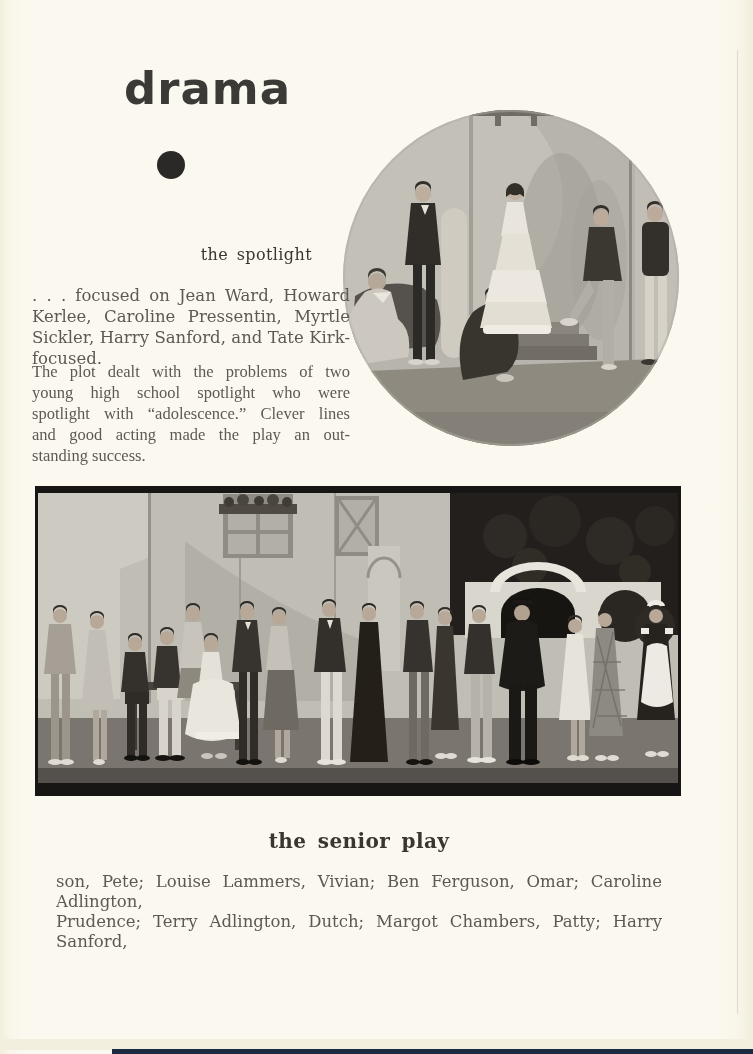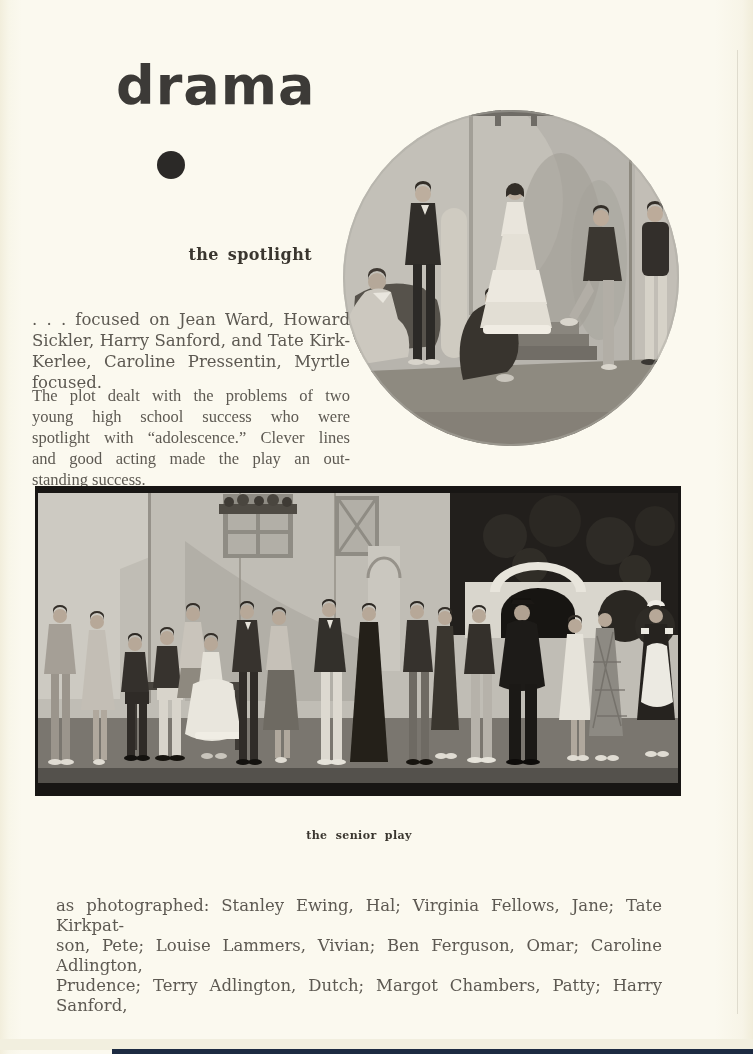--- a/index.html
+++ b/index.html
@@ -2,36 +2,36 @@
 <html style="--page-bg: #fbf9ef; --ink: #5d5952; --heading-ink: #3a362f; --title-ink: #3c3a37; --dot: #2b2927; --accent-bar: #1d2b42;"><head>
 <meta charset="utf-8">
 <style>
   html,body{margin:0;padding:0;}
   body{width:753px;height:1054px;font-family:"DejaVu Serif","Liberation Serif",serif;}
   .page{position:relative;width:753px;height:1054px;overflow:hidden;
     background:linear-gradient(90deg,#f2eedc 0,#f8f6e9 9px,var(--page-bg,#fbf9ef) 22px,var(--page-bg,#fbf9ef) 715px,#f7f4e7 742px,#f1edda 100%);}
   .crease{position:absolute;left:737px;top:50px;bottom:40px;width:1px;background:rgba(110,105,85,.18);}
   .bottom-cream{position:absolute;left:0;right:0;bottom:4px;height:11px;background:#f2efdf;}
   .accent-bar{position:absolute;left:112px;right:0;bottom:0;height:5px;background:var(--accent-bar,#1d2b42);}
-  .title{position:absolute;left:112px;top:50px;margin:4px;font-family:"DejaVu Sans","Liberation Sans",sans-serif;
-    font-weight:900;font-size:54px;letter-spacing:1px;color:var(--title-ink,#3c3a37);}
+  .title{position:absolute;left:112px;top:50px;margin:12px;font-family:"DejaVu Sans","Liberation Sans",sans-serif;
+    font-weight:900;font-size:45px;letter-spacing:1px;color:var(--title-ink,#3c3a37);}
   .dot{position:absolute;left:157px;top:151px;width:28px;height:28px;border-radius:50%;background:var(--dot,#2b2927);}
   .circle-photo{position:absolute;left:343px;top:110px;width:336px;height:336px;}
   .circle-photo svg{display:block;width:100%;height:100%;}
   .spot-head{position:absolute;left:32px;top:245px;width:280px;margin:0;text-align:right;
-    font-size:16px;font-weight:bold;letter-spacing:.4px;word-spacing:3px;color:var(--heading-ink,#3a362f);}
-  .jpara{position:absolute;color:var(--ink,#5d5952);font-size:16.5px;margin-top:24px;}
+    font-size:16px;font-weight:normal;letter-spacing:.4px;word-spacing:3px;color:var(--heading-ink,#3a362f);}
+  .jpara{position:absolute;color:var(--ink,#5d5952);font-size:16.5px;}
   .jpara > div{text-align:justify;text-align-last:justify;white-space:normal;}
   .jpara > div:last-child{text-align-last:left;}
   .p1{left:32px;top:285px;width:318px;line-height:21px;}
   .p2{left:32px;top:361px;width:318px;line-height:21px;font-family:Liberation Serif, serif;}
   .photo-frame{position:absolute;left:35px;top:486px;width:646px;height:310px;}
   .photo-frame svg{display:block;width:100%;height:100%;}
   .senior-head{position:absolute;left:56px;top:829px;width:606px;margin:0;text-align:center;
-    font-size:11px;font-weight:bold;letter-spacing:.4px;word-spacing:4px;color:var(--heading-ink,#3a362f);}
+    font-size:20px;font-weight:bold;letter-spacing:.4px;word-spacing:4px;color:var(--heading-ink,#3a362f);}
   .p3{left:56px;top:872px;width:606px;line-height:20px;}
 </style>
 </head>
 <body>
 
 <div class="page">
 
   <h1 class="title">drama</h1>
   <div class="dot"></div>
 
@@ -112,27 +112,27 @@
           <ellipse cx="320" cy="252" rx="8" ry="3" fill="#3a3733"></ellipse>
         </g>
         <circle cx="168" cy="168" r="167" fill="none" stroke="#aeaba3" stroke-width="2" opacity=".5"></circle>
       </g>
     </svg>
   </div>
 
   <h2 class="spot-head">the spotlight</h2>
   <div class="jpara p1">
       <div>. . . focused on Jean Ward, Howard</div>
+      <div>Kerlee, Caroline Pressentin, Myrtle</div>
       <div>Sickler, Harry Sanford, and Tate Kirk-</div>
-      <div>Kerlee, Caroline Pressentin, Myrtle</div>
       <div>focused.</div>
     </div>
   <div class="jpara p2">
       <div>The plot dealt with the problems of two</div>
-      <div>young high school success who were</div>
+      <div>young high school spotlight who were</div>
       <div>spotlight with “adolescence.” Clever lines</div>
       <div>and good acting made the play an out-</div>
       <div>standing success.</div>
     </div>
 
   <div class="photo-frame">
     <svg viewBox="0 0 646 310">
       <rect width="646" height="310" fill="#181614"></rect>
       <g>
         <rect x="3" y="7" width="640" height="290" fill="#c0bdb5"></rect>
@@ -330,21 +330,20 @@
             <rect x="630" y="142" width="8" height="6" fill="#eceae2"></rect>
           <ellipse cx="616" cy="268" rx="6" ry="3" fill="#e0dcd3"></ellipse>
             <ellipse cx="628" cy="268" rx="6" ry="3" fill="#e0dcd3"></ellipse>
         </g>
       </g>
     </svg>
   </div>
 
   <h2 class="senior-head">the senior play</h2>
   <div class="jpara p3">
-      <div>as photographed: Stanley Ewing, Hal; Virginia Fellows, Jane; Tate Kirkpat-</div>
       <div>son, Pete; Louise Lammers, Vivian; Ben Ferguson, Omar; Caroline Adlington,</div>
       <div>Prudence; Terry Adlington, Dutch; Margot Chambers, Patty; Harry Sanford,</div>
     </div>
 
   <div class="crease"></div>
   <div class="bottom-cream"></div>
   <div class="accent-bar"></div>
 </div>
 
 </body></html>

